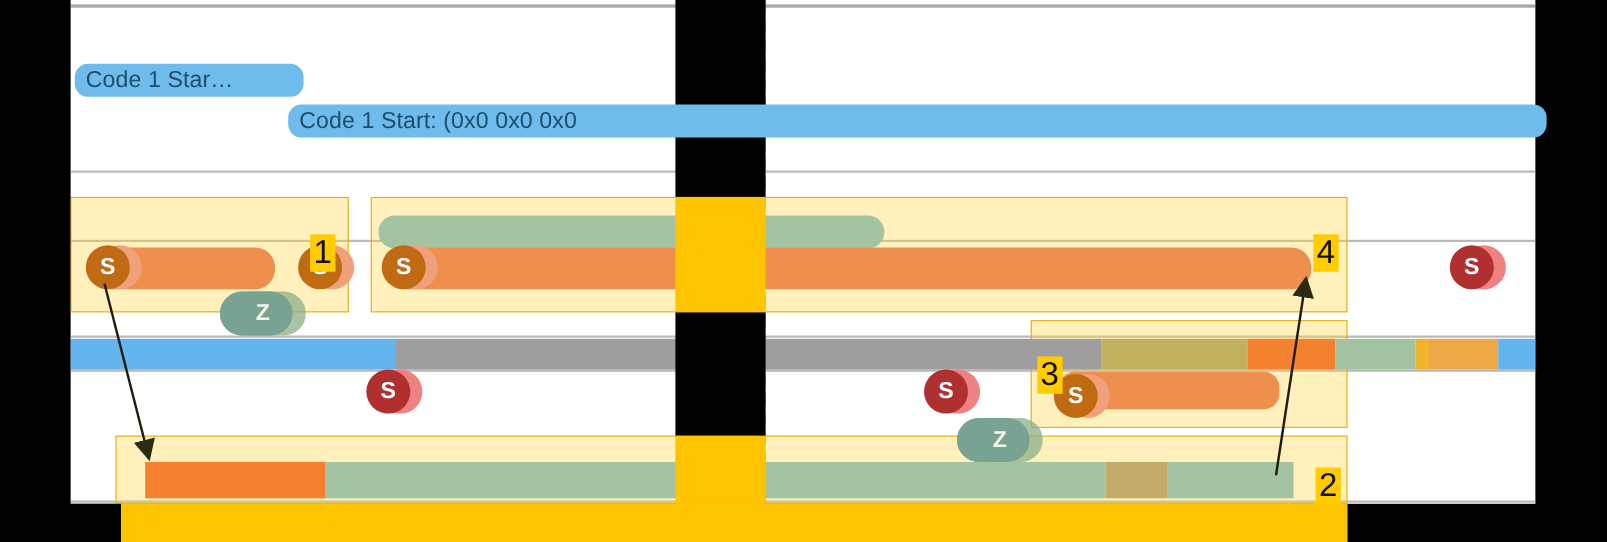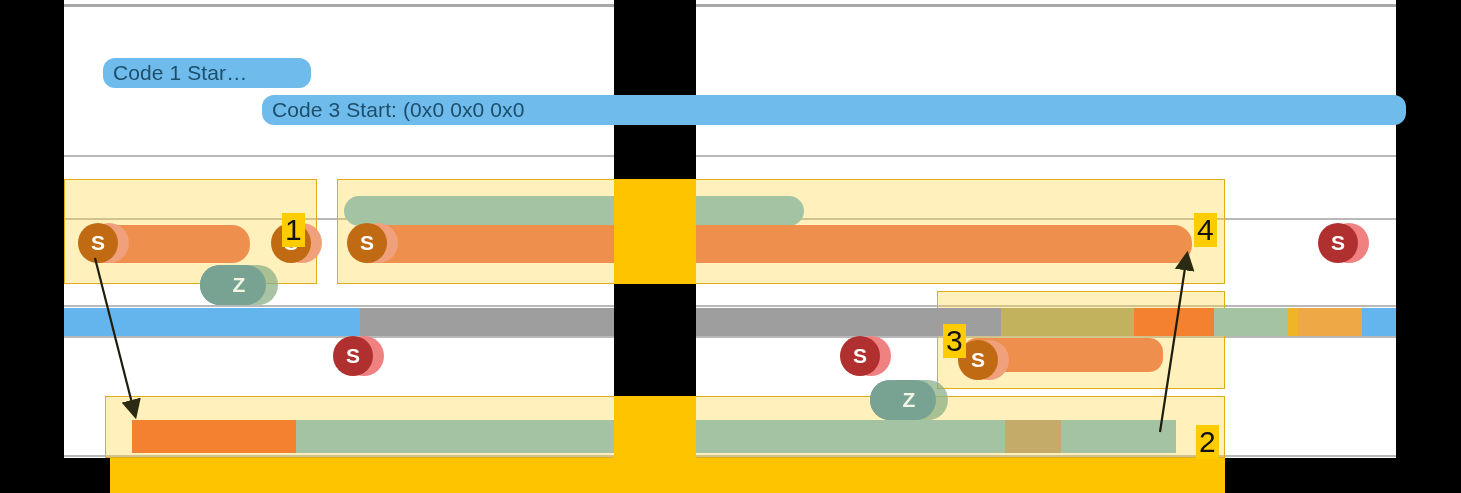--- a/index.html
+++ b/index.html
@@ -142,22 +142,22 @@
         <div class="shadow" style="background: rgb(240, 160, 122);"></div>
         <div class="disc" style="background: rgb(192, 106, 20);">S</div>
       </div>
       <div class="tok z" style="left: 870px; top: 380px;">
         <div class="shadow" style="background: rgb(61, 127, 181); border-radius: 20px; width: 60px; left: 6px;"></div>
         <div class="disc" style="background: rgb(61, 127, 181);"></div>
         <div class="cap" style="background: rgba(140, 175, 135, 0.75); border-radius: 20px; width: 78px;">Z</div>
       </div>
     </div>
   <div id="tooltip-layer">
-      <div class="pill-label" style="left: 68px; top: 58px; min-width: 188px; margin-left: 35px;">Code 1 Star…</div>
-      <div class="pill-label" style="left: 262px; top: 95px; min-width: 1124px;">Code 3 Start: (0x0 0x0 0x0</div>
+      <div class="pill-label" style="left: 68px; top: 58px; min-width: 188px;">Code 1 Star…</div>
+      <div class="pill-label" style="left: 262px; top: 95px; min-width: 1124px;">Code 1 Start: (0x0 0x0 0x0</div>
     </div>
 
   <svg class="anno">
     <defs>
       <marker id="ah" markerWidth="9" markerHeight="9" refX="7" refY="4.5" orient="auto">
         <path d="M0,0 L9,4.5 L0,9 z" fill="#2b2b14"></path>
       </marker>
     </defs>
     <g id="arrow-group">
         <line x1="95" y1="258" x2="135" y2="415" stroke="#1d1d0d" stroke-width="2.2" marker-end="url(#ah)"></line>

